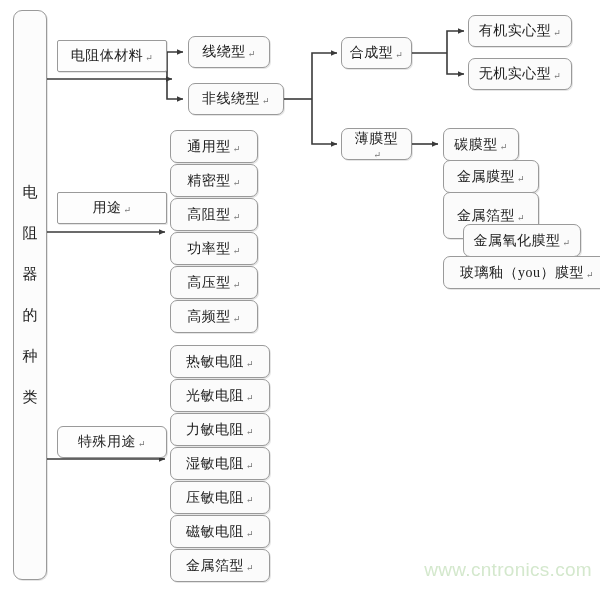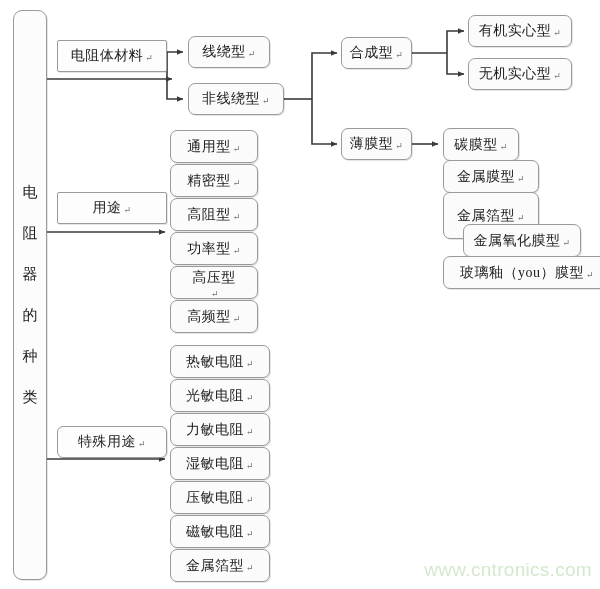--- a/index.html
+++ b/index.html
@@ -155,21 +155,21 @@
   </div>
   <div class="node" style="left:188px; top:83px; width:96px; height:32px;">
     <span>非线绕型</span>
       <span class="pil">↵</span>
   </div>
 
   <div class="node" style="left:341px; top:37px; width:71px; height:32px;">
     <span>合成型</span>
       <span class="pil">↵</span>
   </div>
-  <div class="node" style="left:341px; top:128px; width:71px; height:32px;">
+  <div class="node" style="left:341px; top:128px; width:71px; height:32px;flex-direction:column;">
     <span>薄膜型</span>
       <span class="pil">↵</span>
   </div>
 
   <div class="node" style="left:468px; top:15px; width:104px; height:32px;">
     <span>有机实心型</span>
       <span class="pil">↵</span>
   </div>
   <div class="node" style="left:468px; top:58px; width:104px; height:32px;">
     <span>无机实心型</span>
@@ -206,21 +206,21 @@
       <span class="pil">↵</span>
   </div>
   <div class="node" style="left:170px; top:198px; width:88px; height:33px;">
     <span>高阻型</span>
       <span class="pil">↵</span>
   </div>
   <div class="node" style="left:170px; top:232px; width:88px; height:33px;">
     <span>功率型</span>
       <span class="pil">↵</span>
   </div>
-  <div class="node" style="left:170px; top:266px; width:88px; height:33px;flex-direction:column;">
+  <div class="node" style="left:170px; top:266px; width:88px; height:33px;">
     <span>高压型</span>
       <span class="pil">↵</span>
   </div>
   <div class="node" style="left:170px; top:300px; width:88px; height:33px;">
     <span>高频型</span>
       <span class="pil">↵</span>
   </div>
 
   <div class="node" style="left:170px; top:345px; width:100px; height:33px;">
     <span>热敏电阻</span>

